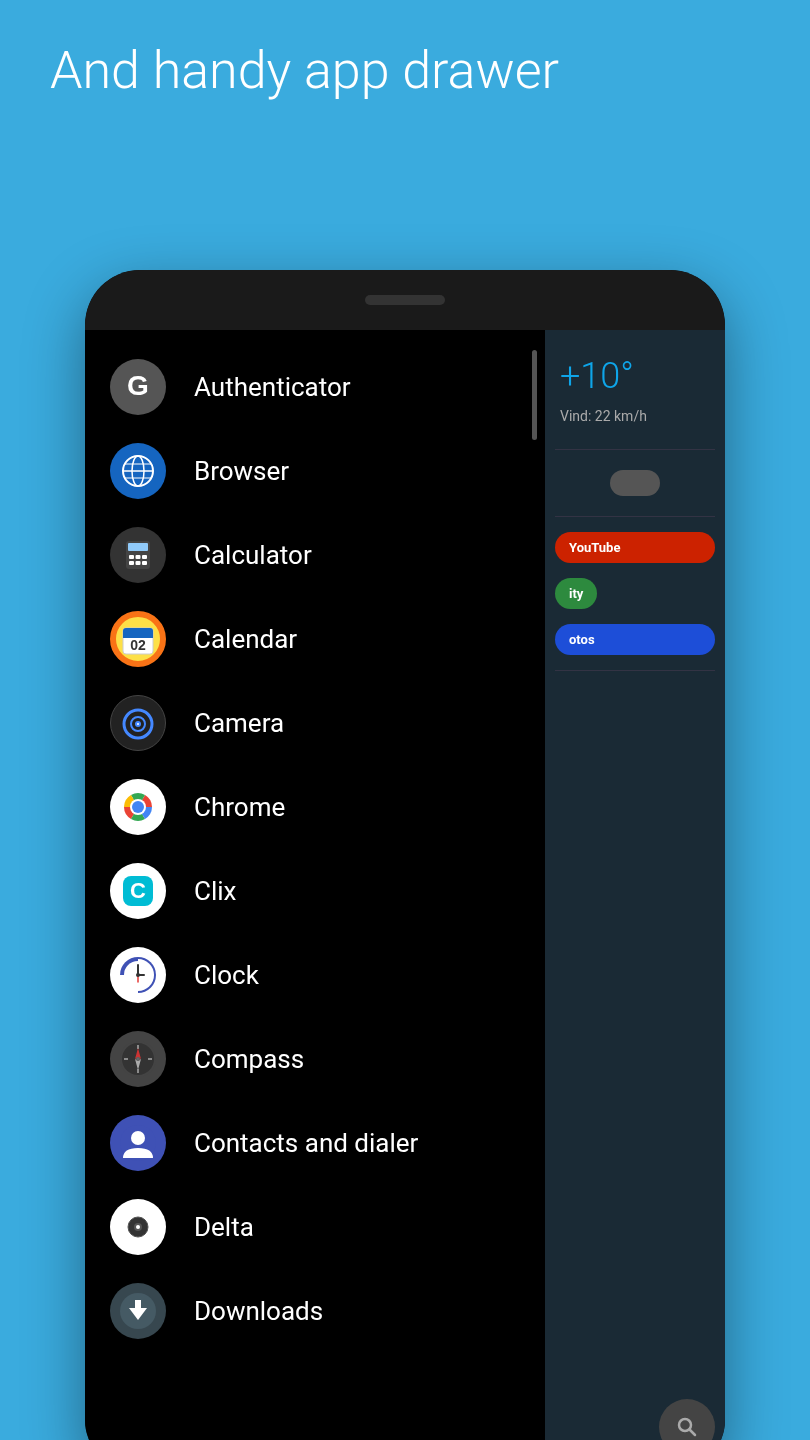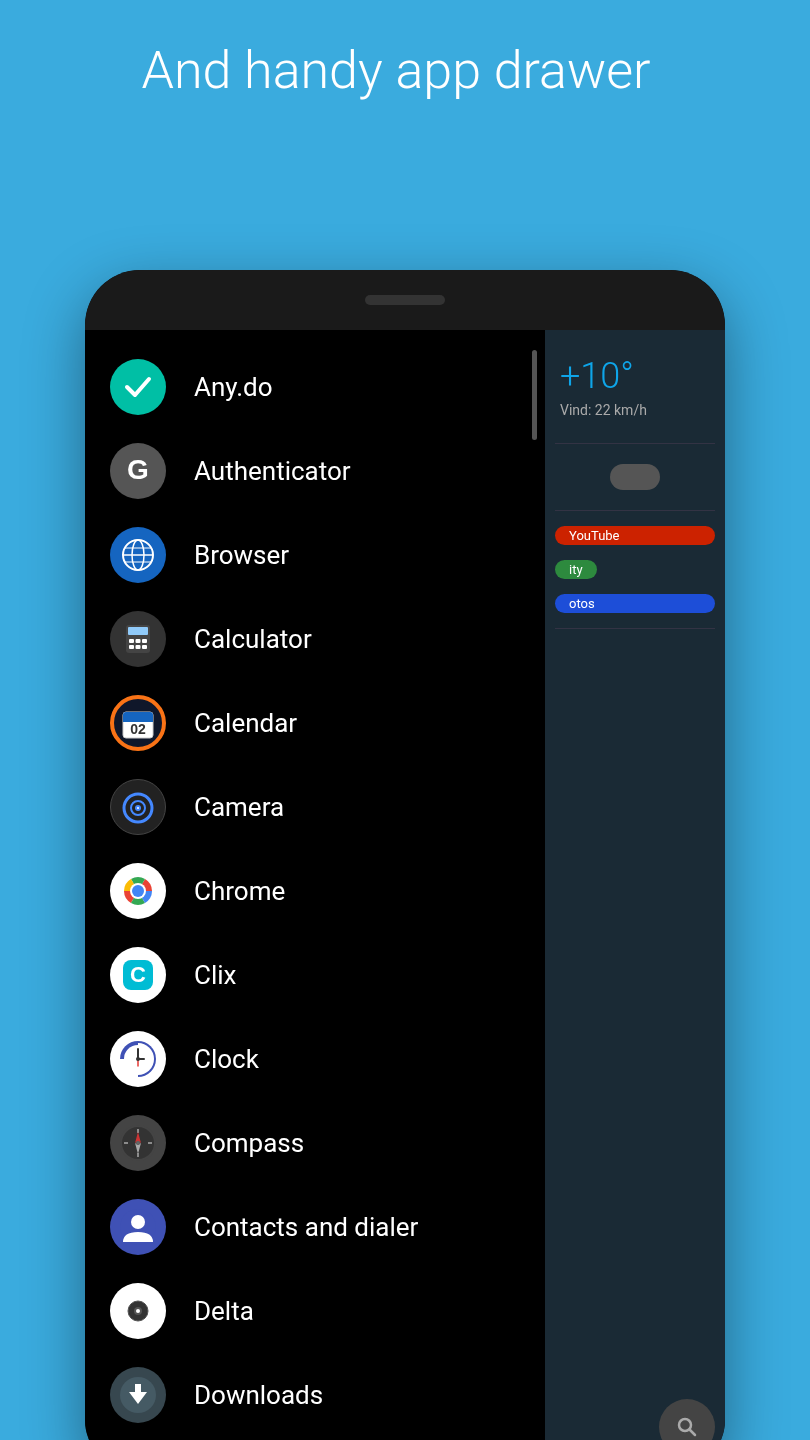--- a/index.html
+++ b/index.html
@@ -9,22 +9,22 @@
       background-color: #3aabde;
       font-family: 'Roboto', Arial, sans-serif;
       overflow: hidden;
       position: relative;
     }
 
     .header-text {
       color: white;
       font-size: 52px;
       font-weight: 300;
-      text-align: center;
-      padding: 40px 50px 30px 32px;
+      text-align: left;
+      padding: 40px 50px 30px 50px;
       line-height: 1.2;
     }
 
     .phone-container {
       position: absolute;
       top: 270px;
       left: 85px;
       width: 640px;
       height: 1200px;
       background: #111;
@@ -129,21 +129,21 @@
 
     .weather-temp {
       font-size: 36px;
       color: #0ea5e9;
       font-weight: 300;
     }
 
     .weather-wind {
       font-size: 14px;
       color: #aaa;
-      margin-top: 5px;
+      margin-top: 11px;
     }
 
     .divider {
       height: 1px;
       background: #334;
       width: 100%;
     }
 
     .toggle-area {
       display: flex;
@@ -153,24 +153,24 @@
 
     .toggle {
       width: 50px;
       height: 26px;
       background: #555;
       border-radius: 13px;
     }
 
     .app-pill {
       border-radius: 20px;
-      padding: 2px 14px;
+      padding: 8px 14px;
       color: white;
       font-size: 13px;
-      font-weight: 400;
+      font-weight: 700;
       white-space: nowrap;
     }
 
     .youtube-pill {
       background: #cc2200;
     }
 
     .green-pill {
       background: #2d8a3e;
       width: fit-content;
@@ -248,28 +248,20 @@
 <div class="phone-container">
   <div class="phone-top-bar">
     <div class="phone-speaker"></div>
   </div>
 
   <div class="phone-screen">
 
     <div class="app-drawer">
       <div class="app-list">
 
-        <div class="app-item">
-          <div class="app-icon icon-anydo">
-            <svg width="34" height="34" viewBox="0 0 34 34">
-              <polyline points="6,17 14,25 28,9" stroke="white" stroke-width="4" fill="none" stroke-linecap="round" stroke-linejoin="round"></polyline>
-            </svg>
-          </div>
-          <span class="app-name">Any.do</span>
-        </div>
 
         <div class="app-item">
           <div class="app-icon icon-authenticator">
             <svg width="36" height="36" viewBox="0 0 36 36">
               <text x="18" y="26" text-anchor="middle" font-size="28" font-weight="bold" fill="white" font-family="Arial">G</text>
             </svg>
           </div>
           <span class="app-name">Authenticator</span>
         </div>
 
@@ -296,21 +288,21 @@
               <rect x="22" y="18" width="5" height="4" rx="1" fill="white"></rect>
               <rect x="9" y="24" width="5" height="4" rx="1" fill="white"></rect>
               <rect x="15.5" y="24" width="5" height="4" rx="1" fill="white"></rect>
               <rect x="22" y="24" width="5" height="4" rx="1" fill="white"></rect>
             </svg>
           </div>
           <span class="app-name">Calculator</span>
         </div>
 
         <div class="app-item">
-          <div class="app-icon icon-calendar" style="background:#0f172a; border: 4px solid #f97316;">
+          <div class="app-icon icon-calendar" style="background:#fde047; border: 6px solid #f97316;">
             <svg width="38" height="38" viewBox="0 0 38 38">
               <rect x="4" y="8" width="30" height="26" rx="3" fill="white" stroke="#ccc" stroke-width="1"></rect>
               <rect x="4" y="8" width="30" height="10" rx="3" fill="#1565c0"></rect>
               <rect x="4" y="14" width="30" height="4" fill="#1565c0"></rect>
               <text x="19" y="30" text-anchor="middle" font-size="14" font-weight="bold" fill="#333" font-family="Arial">02</text>
             </svg>
           </div>
           <span class="app-name">Calendar</span>
         </div>
 

